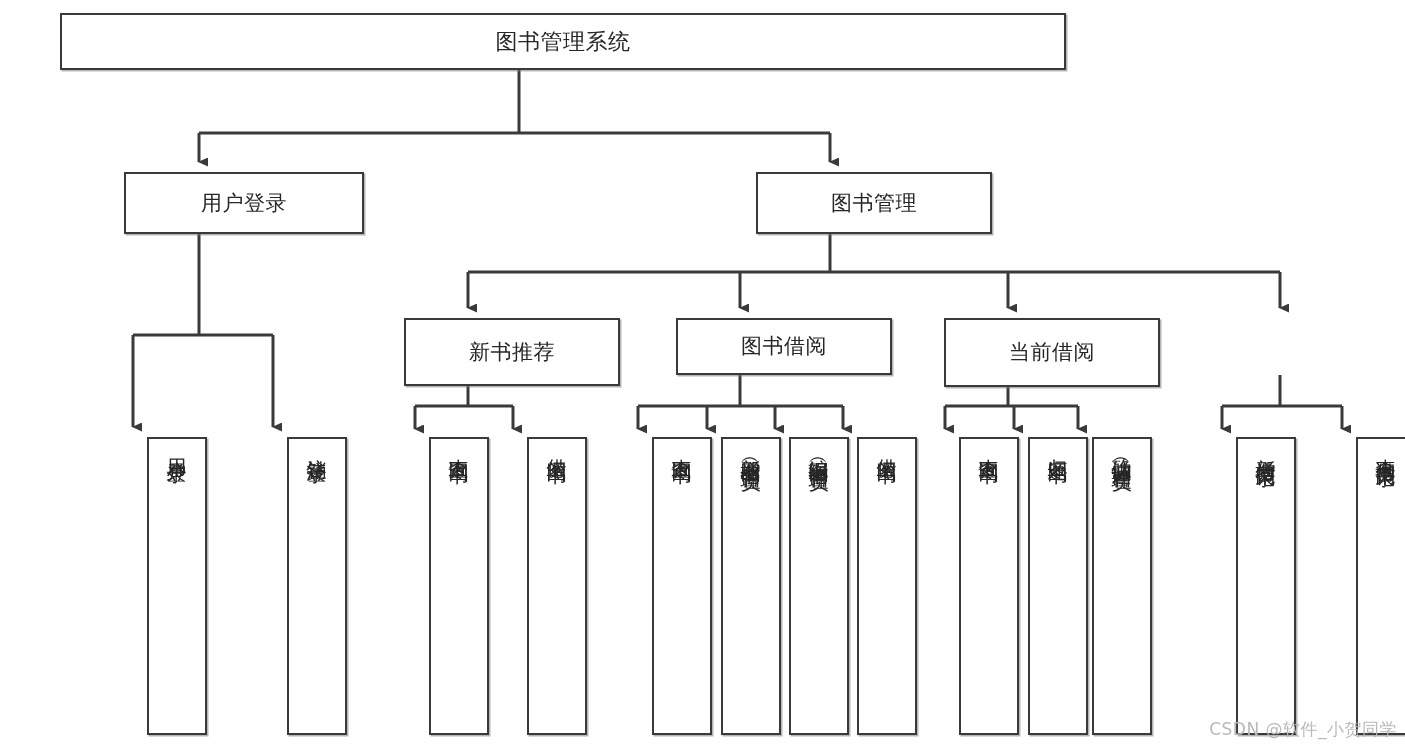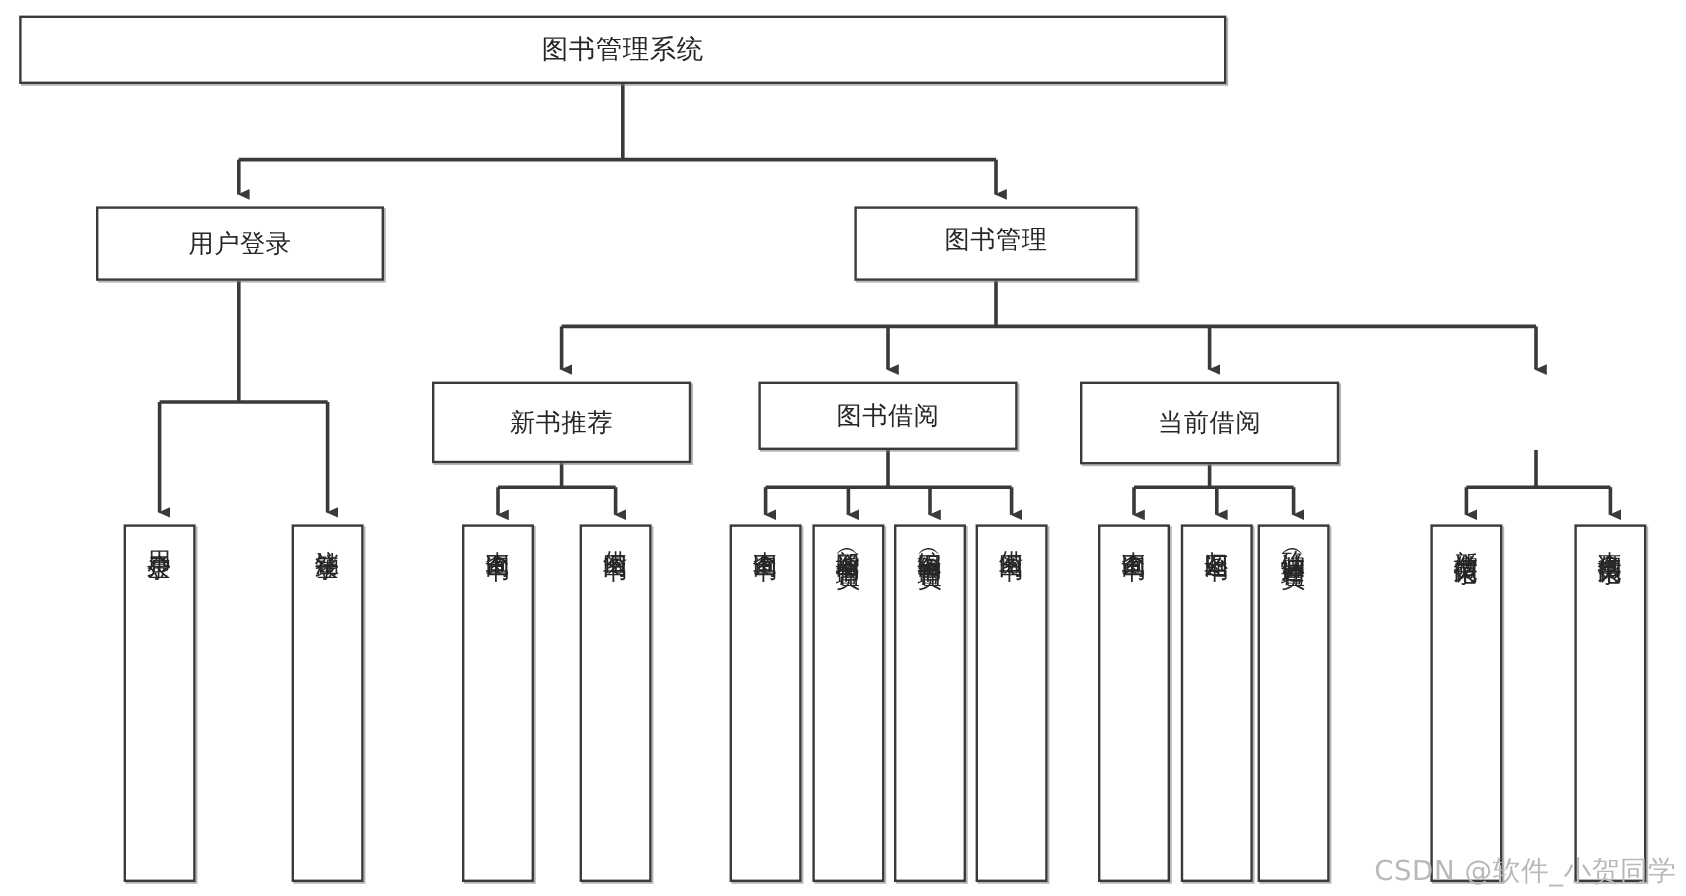--- a/index.html
+++ b/index.html
@@ -29,20 +29,21 @@
     position: absolute;
     box-sizing: border-box;
     background: #ffffff;
     border: 2px solid #3a3a3a;
     box-shadow: 1.5px 1.5px 0 0 rgba(120,120,120,0.55);
     display: flex;
     align-items: center;
     justify-content: center;
     color: #262626;
     overflow: hidden;
+    margin-left: 44px;
   }
   .node-label {
     display: block;
     text-align: center;
     line-height: 1.18;
     letter-spacing: 0.5px;
     white-space: nowrap;
   }
   
   .node.horiz .node-label {
@@ -63,21 +64,21 @@
     text-orientation: upright;
     font-size: 20px;
     letter-spacing: 2px;
     line-height: 1;
     white-space: nowrap;
   }
   #watermark {
     position: absolute;
     right: 8px;
     bottom: 6px;
-    font-size: 23px;
+    font-size: 17px;
     color: #b9b9b9;
     letter-spacing: 0.5px;
     white-space: nowrap;
     user-select: none;
     pointer-events: none;
   }
 </style>
 </head>
 <body>
 
@@ -134,21 +135,21 @@
     </g>
   </svg>
 
   <div class="node horiz root" style="left:16px; top:13px; width:1006px; height:57px;">
     <span class="node-label">图书管理系统</span>
   </div>
 
   <div class="node horiz" style="left:80px; top:172px; width:240px; height:62px;">
     <span class="node-label">用户登录</span>
   </div>
-  <div class="node horiz" style="left:712px; top:172px; width:236px; height:62px;font-family:Liberation Mono, monospace;">
+  <div class="node horiz" style="left:712px; top:172px; width:236px; height:62px;">
     <span class="node-label">图书管理</span>
   </div>
 
   <div class="node horiz" style="left:360px; top:318px; width:216px; height:68px;">
     <span class="node-label">新书推荐</span>
   </div>
   <div class="node horiz" style="left:632px; top:318px; width:216px; height:57px;align-items:center;">
     <span class="node-label">图书借阅</span>
   </div>
   <div class="node horiz" style="left:900px; top:318px; width:216px; height:69px;">

